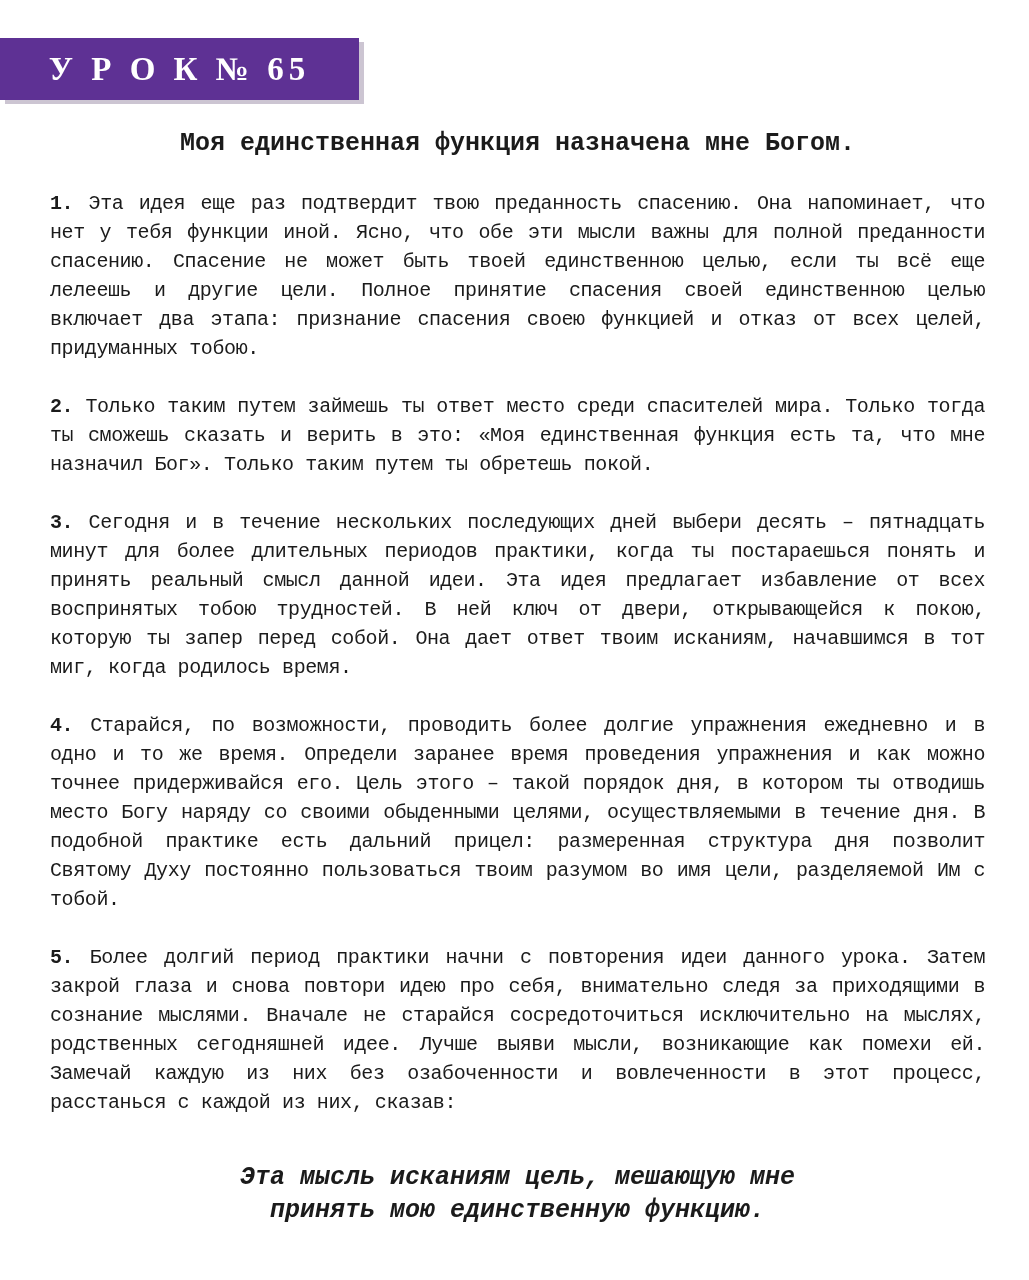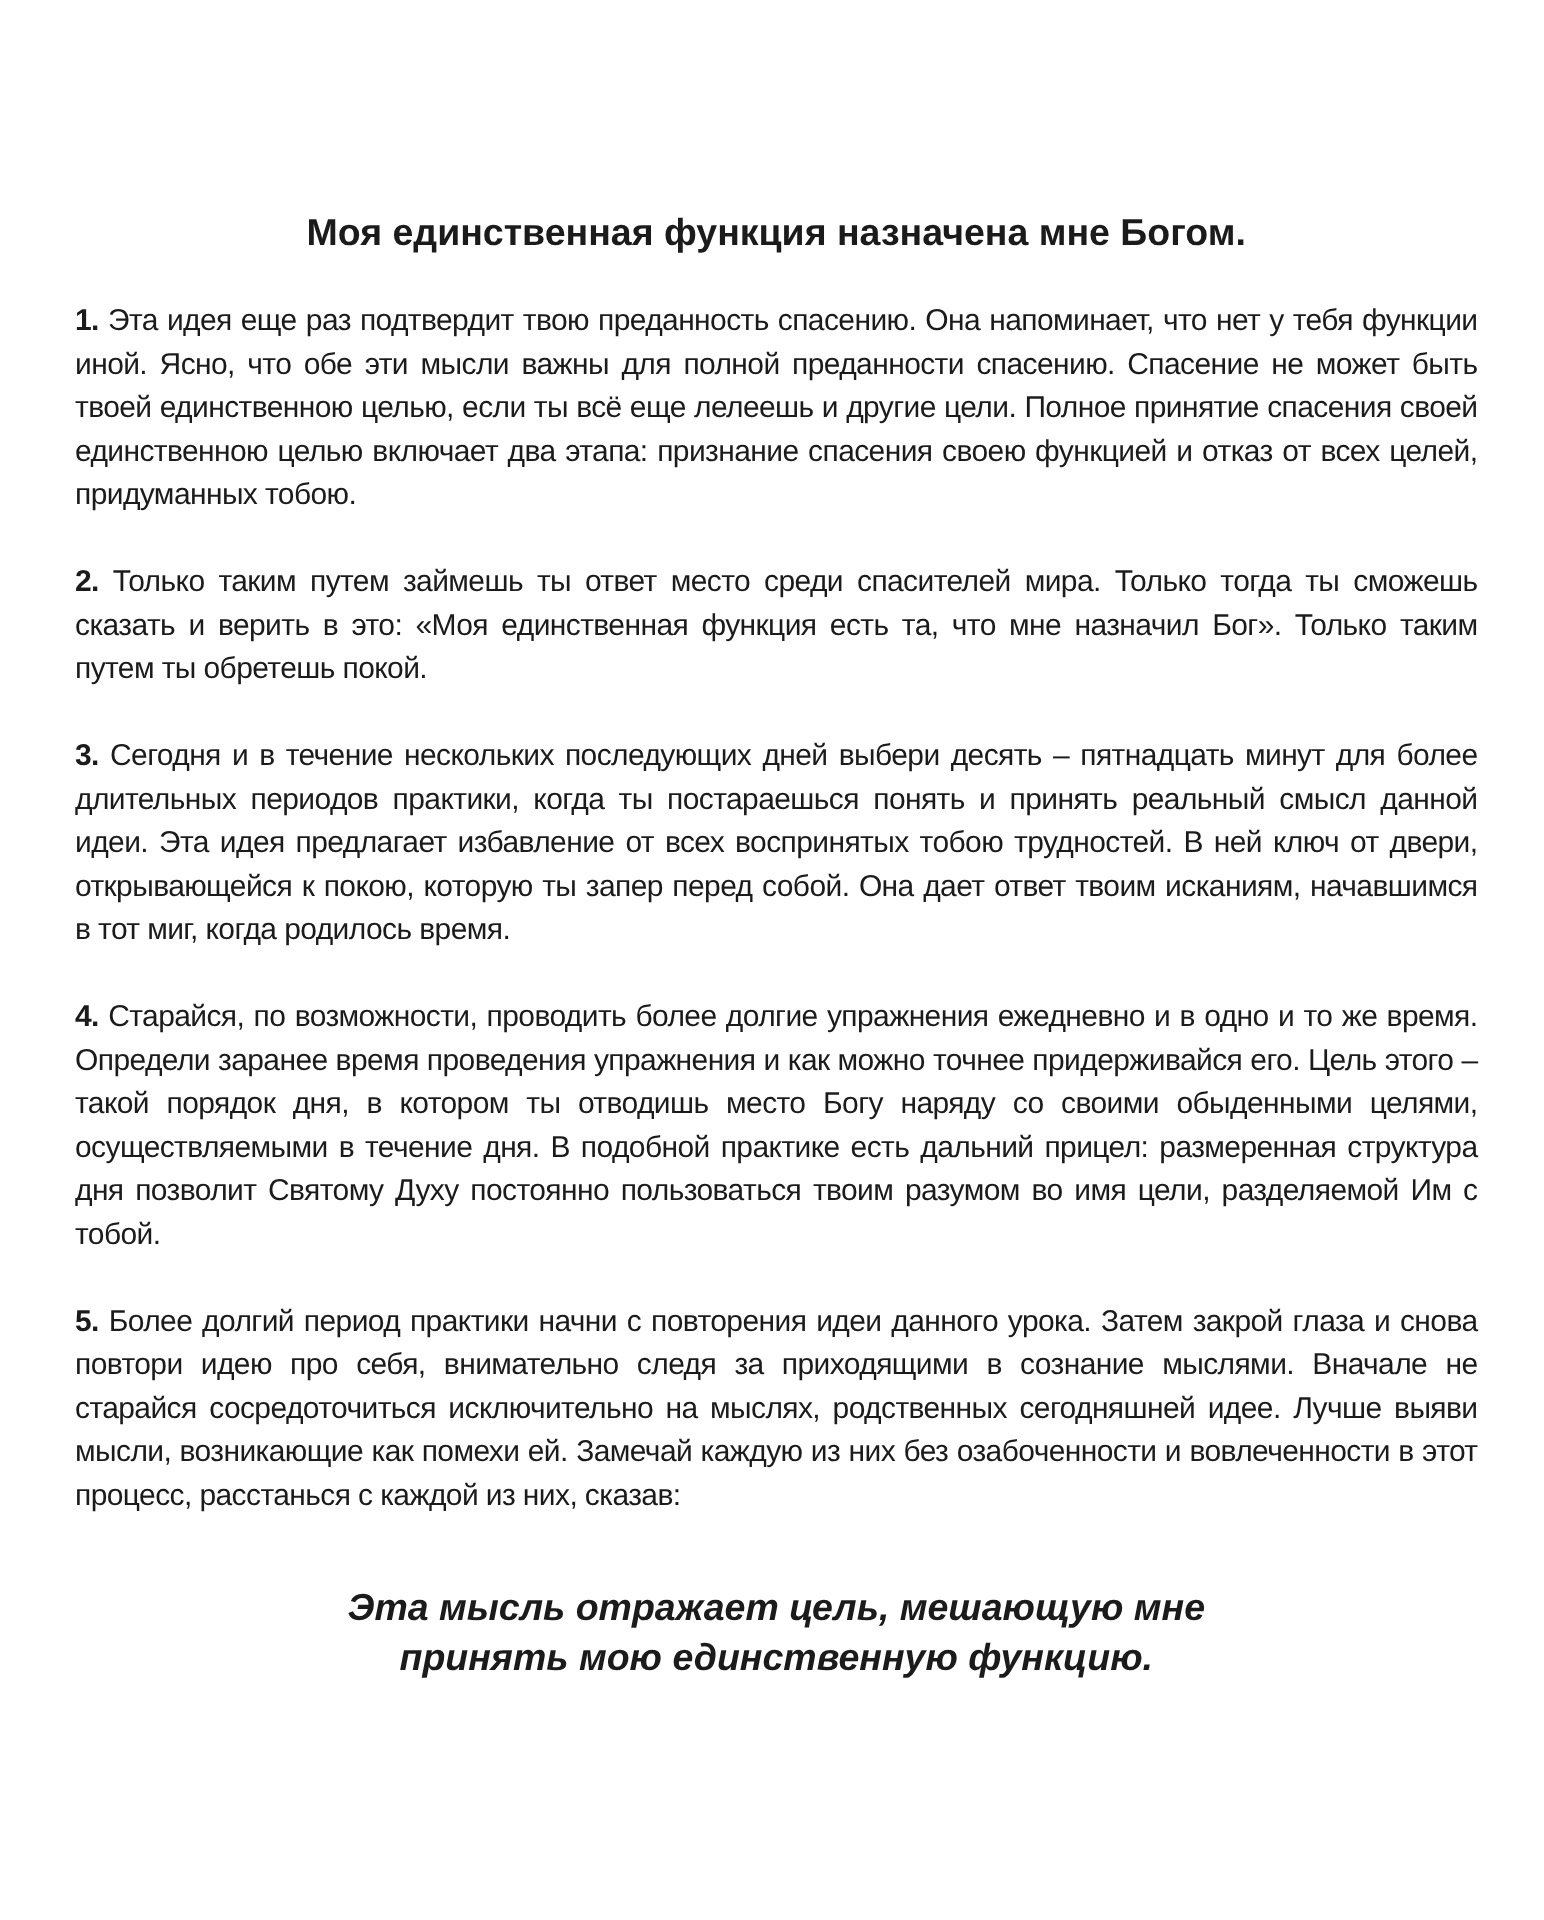--- a/index.html
+++ b/index.html
@@ -29,21 +29,22 @@
     font-weight: bold;
     font-size: 33px;
     color: #ffffff;
     letter-spacing: 5px;
     white-space: pre;
   }
   .content {
     position: absolute;
     left: 50px;
     right: 44px;
-    top: 140px;
+    top: 129px;
+    font-family: Liberation Mono, monospace;
   }
   .title {
     font-size: 25px;
     font-weight: bold;
     text-align: center;
     margin: 0 0 30px 0;
     line-height: 30px;
   }
   .para {
     font-size: 20px;
@@ -61,31 +62,34 @@
     line-height: 33px;
     max-width: 640px;
     margin: 44px auto 0 auto;
   }
 </style>
 </head>
 <body>
 
 <div class="page">
 
+  <div class="banner">
+    <span class="banner-label">У Р О К № 65</span>
+  </div>
 
   <div class="content">
 
     <h1 class="title">Моя единственная функция назначена мне Богом.</h1>
 
     <p class="para"><span class="pnum">1.</span> <span>Эта идея еще раз подтвердит твою преданность спасению. Она напоминает, что нет у тебя функции иной. Ясно, что обе эти мысли важны для полной преданности спасению. Спасение не может быть твоей единственною целью, если ты всё еще лелеешь и другие цели. Полное принятие спасения своей единственною целью включает два этапа: признание спасения своею функцией и отказ от всех целей, придуманных тобою.</span></p>
 
     <p class="para"><span class="pnum">2.</span> <span>Только таким путем займешь ты ответ место среди спасителей мира. Только тогда ты сможешь сказать и верить в это: «Моя единственная функция есть та, что мне назначил Бог». Только таким путем ты обретешь покой.</span></p>
 
     <p class="para"><span class="pnum">3.</span> <span>Сегодня и в течение нескольких последующих дней выбери десять – пятнадцать минут для более длительных периодов практики, когда ты постараешься понять и принять реальный смысл данной идеи. Эта идея предлагает избавление от всех воспринятых тобою трудностей. В ней ключ от двери, открывающейся к покою, которую ты запер перед собой. Она дает ответ твоим исканиям, начавшимся в тот миг, когда родилось время.</span></p>
 
     <p class="para"><span class="pnum">4.</span> <span>Старайся, по возможности, проводить более долгие упражнения ежедневно и в одно и то же время. Определи заранее время проведения упражнения и как можно точнее придерживайся его. Цель этого – такой порядок дня, в котором ты отводишь место Богу наряду со своими обыденными целями, осуществляемыми в течение дня. В подобной практике есть дальний прицел: размеренная структура дня позволит Святому Духу постоянно пользоваться твоим разумом во имя цели, разделяемой Им с тобой.</span></p>
 
     <p class="para"><span class="pnum">5.</span> <span>Более долгий период практики начни с повторения идеи данного урока. Затем закрой глаза и снова повтори идею про себя, внимательно следя за приходящими в сознание мыслями. Вначале не старайся сосредоточиться исключительно на мыслях, родственных сегодняшней идее. Лучше выяви мысли, возникающие как помехи ей. Замечай каждую из них без озабоченности и вовлеченности в этот процесс, расстанься с каждой из них, сказав:</span></p>
 
-    <p class="closing">Эта мысль отражает цель, мешающую мне принять мою единственную функцию.</p>
+    <p class="closing">Эта мысль исканиям цель, мешающую мне принять мою единственную функцию.</p>
 
   </div>
 </div>
 
 </body></html>

